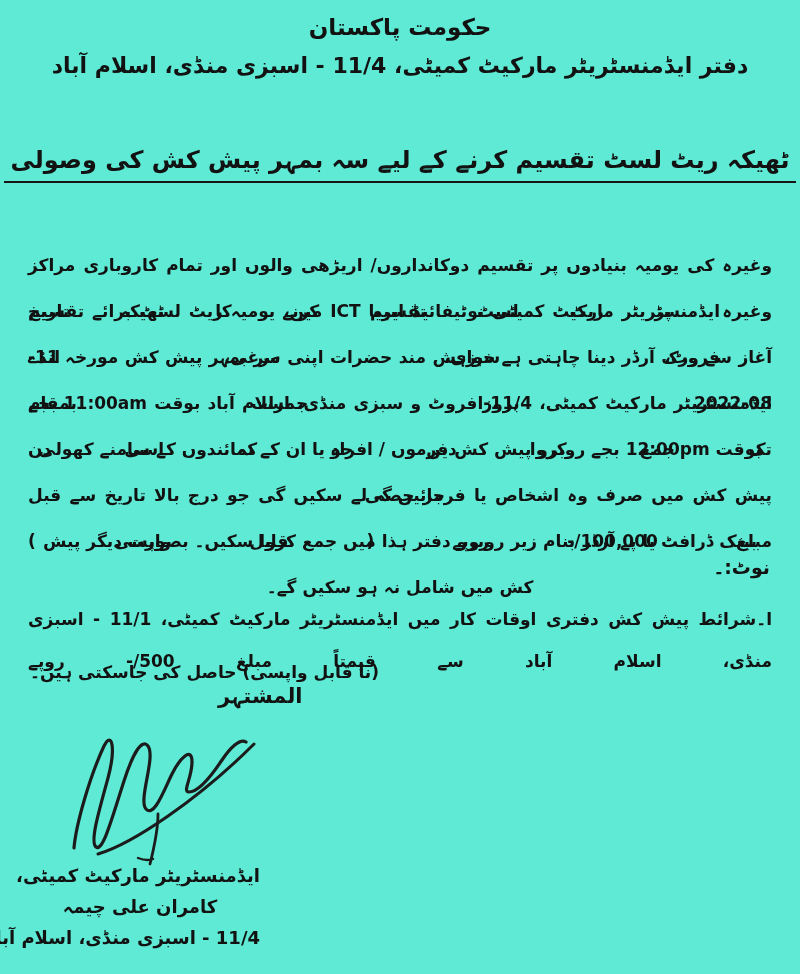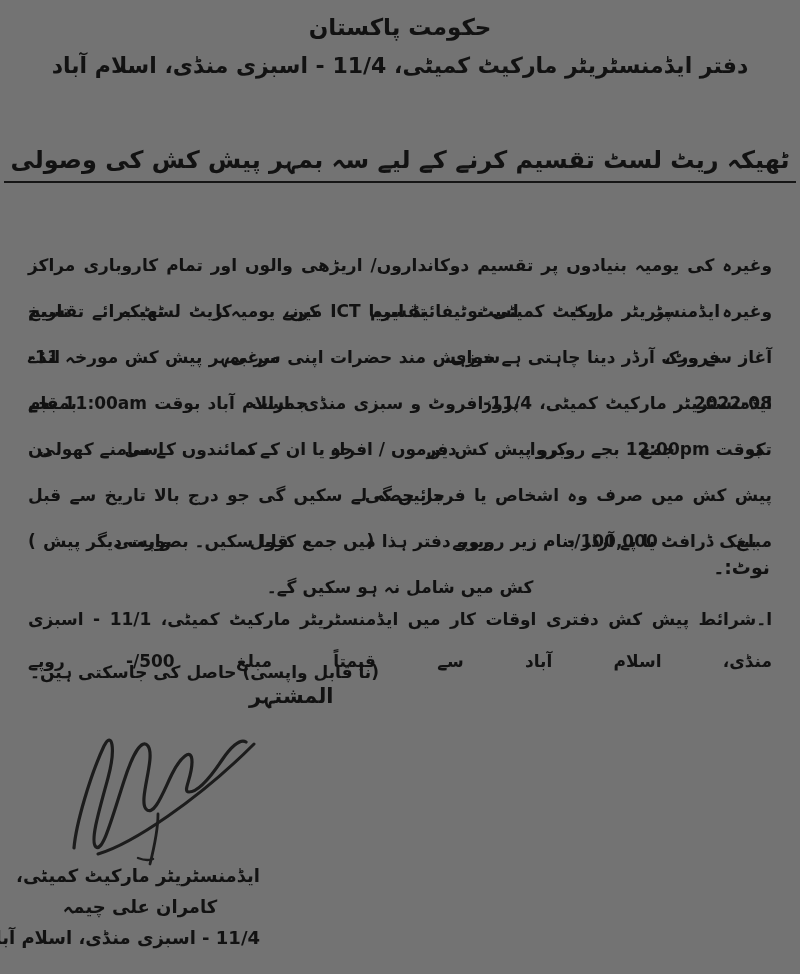--- a/index.html
+++ b/index.html
@@ -1,20 +1,20 @@
 <!DOCTYPE html>
 <html lang="ur" dir="rtl"><head>
 <meta charset="utf-8">
 <style>
   html,body{margin:0;padding:0;background:#e8e8e8;}
   #page{
     position:relative;
     width:800px;height:974px;
     margin:0 auto;
-    background:#737373;
+    background:#5eead4;
     color:#121212;
     font-family:"DejaVu Sans", sans-serif;
     font-weight:700;
     direction:rtl;
     overflow:hidden;
   }
   .header{position:absolute;top:14px;left:0;right:0;text-align:center;}
   .gov-line{font-size:23px;margin-bottom:13px;}
   .office-line{font-size:22px;}
   .title-wrap{position:absolute;top:146px;left:0;right:0;text-align:center;}
@@ -28,21 +28,21 @@
     text-align:center;white-space:normal;overflow:visible;
   }
   .bline.full{text-align:justify;text-align-last:justify;text-justify:inter-word;}
   .bline.indent{padding-right:52px;}
   .note-label{position:absolute;top:556px;right:30px;font-size:19px;}
   .note-line-1{
     position:absolute;top:598px;right:28px;left:28px;
     font-size:17px;text-align:justify;text-align-last:justify;line-height:42px;
   }
   .note-line-2{position:absolute;top:648px;left:30px;font-size:17px;direction:rtl;margin-top:14px;}
-  .advertiser{position:absolute;top:684px;left:218px;font-size:21px;margin-left:31px;}
+  .advertiser{position:absolute;top:684px;left:218px;font-size:21px;}
   .sig-wrap{position:absolute;top:726px;left:46px;width:235px;height:142px;}
   .signatory{
     position:absolute;top:860px;left:20px;width:240px;
     text-align:center;font-size:18px;line-height:31px;
   }
   .signatory div{white-space:nowrap;}
 </style>
 </head>
 <body>
 

